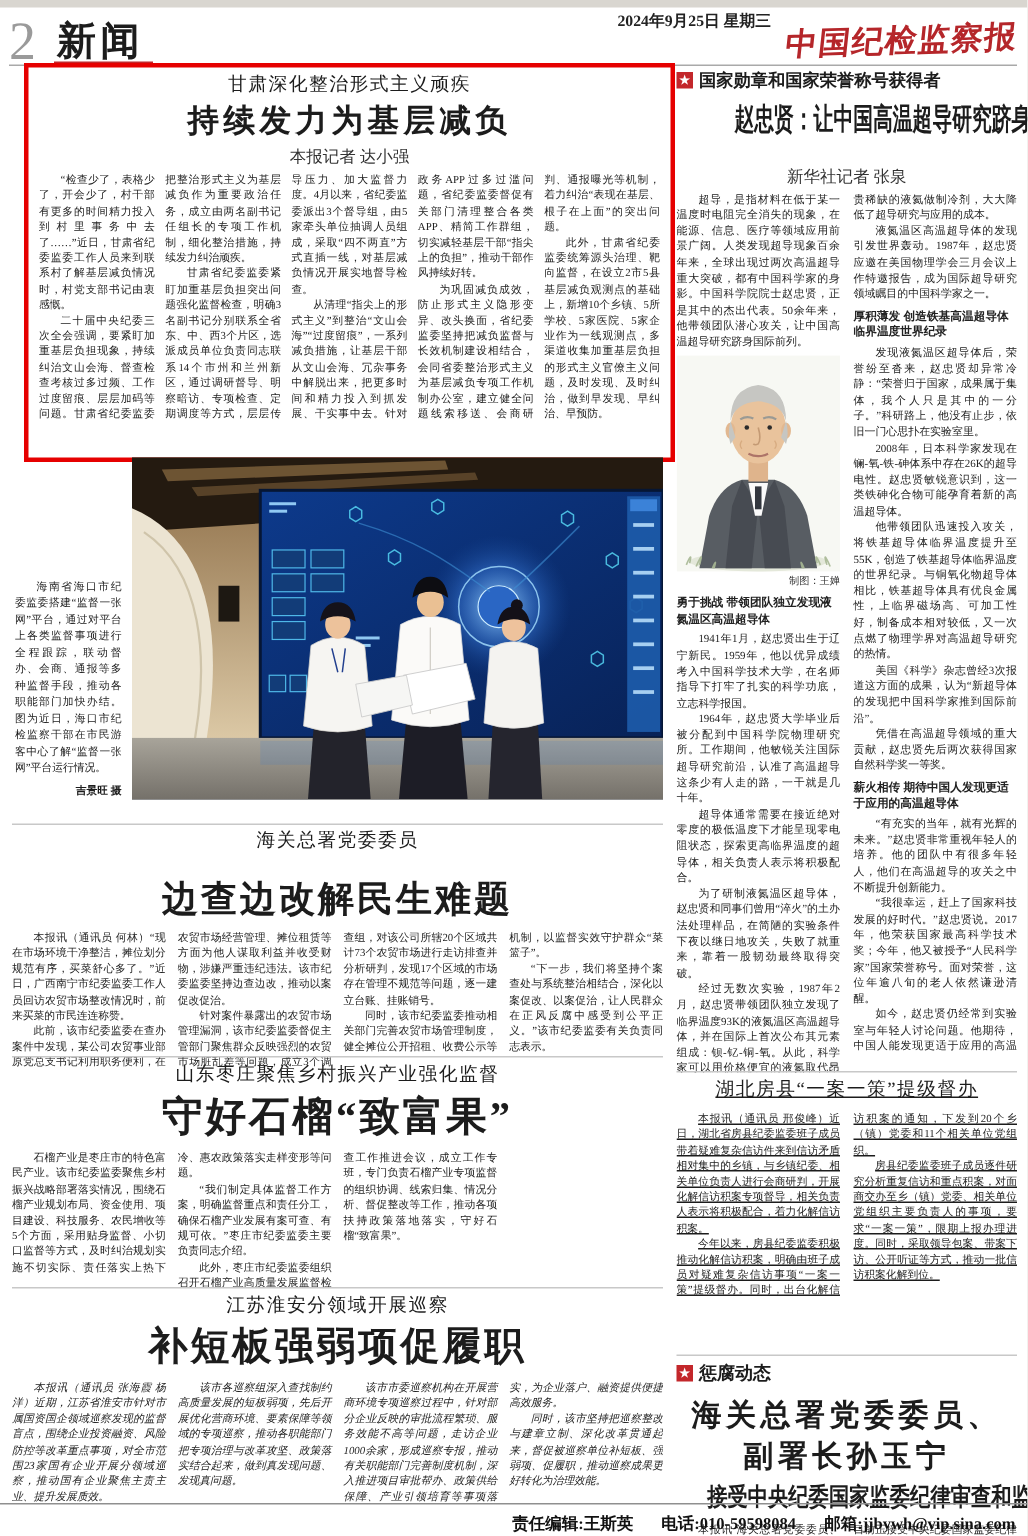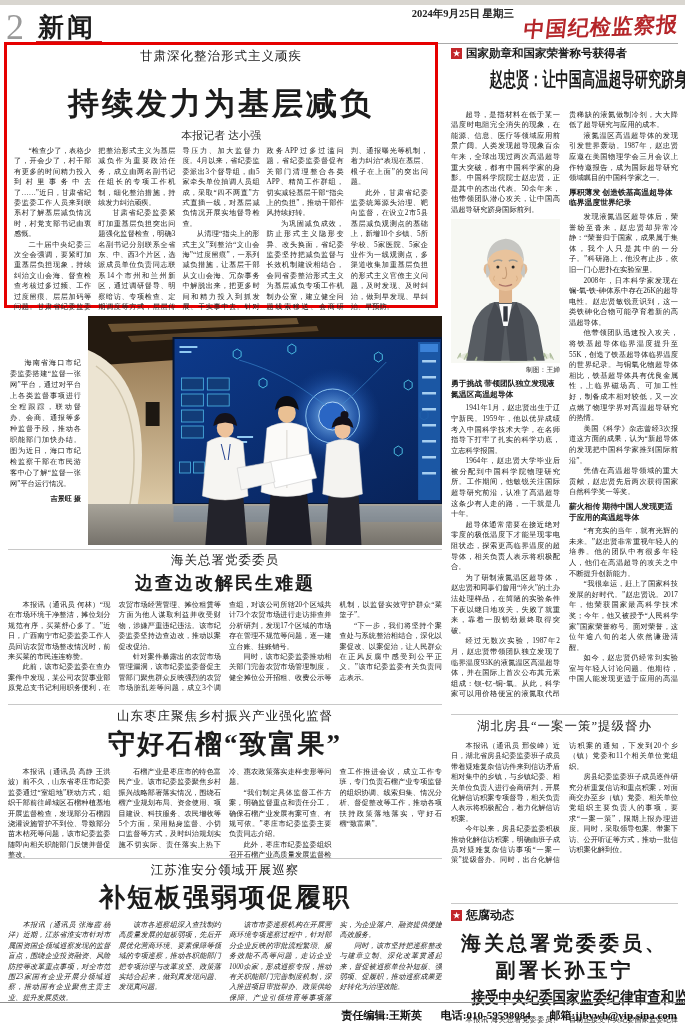--- a/index.html
+++ b/index.html
@@ -20,55 +20,55 @@
   .kicker{text-align:center;font-size:12.5px;letter-spacing:1px;}
   .hl{text-align:center;font-weight:bold;margin:0;letter-spacing:2px;}
   .byline{text-align:center;font-size:11px;color:#333;margin:3px 0 2px;}
   .bodytext{font-size:7.2px;line-height:10.4px;text-align:justify;color:#222;}
   .bodytext p{margin:0;text-indent:2em;}
   .cols5{column-count:5;column-gap:7px;column-fill:auto;overflow:hidden;}
   .cols4{column-count:4;column-gap:8px;column-fill:auto;overflow:hidden;}
   .cols2{column-count:2;column-gap:9px;column-fill:auto;overflow:hidden;}
   .hrule{position:absolute;height:1px;background:#c8c8c8;}
   
-  #annobox{position:absolute;left:4px;top:42px;width:434px;height:266px;border:3px solid #e60000;
+  #annobox{position:absolute;left:16px;top:42px;width:434px;height:266px;border:3px solid #e60000;
            box-sizing:border-box;padding:3px 7px;background:#fff;}
-  #gansu-hl{font-size:31px;letter-spacing:3px;margin-top:18px;}
+  #gansu-hl{font-size:21px;letter-spacing:3px;margin-top:1px;}
   #gansu-body{height:170px;margin-top:3px;}
   
-  #photo-row{position:absolute;left:8px;top:316px;width:434px;height:229px;display:flex;}
+  #photo-row{position:absolute;left:8px;top:304px;width:434px;height:229px;display:flex;align-items:flex-end;}
   #photo-caption{width:80px;box-sizing:border-box;padding:42px 7px 0 2px;font-size:7.2px;
                  line-height:11px;text-align:justify;}
   #photo-caption p{margin:0;text-indent:2em;}
   #photo-caption .credit{text-align:right;margin-top:4px;font-weight:bold;}
   #photo-frame{flex:1;background:#222;}
   #photo-frame svg{display:block;width:100%;height:100%;}
   
   .lart{position:absolute;left:8px;width:434px;}
-  #art-nanning{top:552px;}  #nanning-hl{font-size:18px;margin-top:2px;}
+  #art-nanning{top:552px;}  #nanning-hl{font-size:24px;margin-top:14px;}
   #nanning-body{height:94px;margin-top:5px;}
   #art-zaozhuang{top:708px;} #zaozhuang-hl{font-size:27px;margin-top:1px;}
   #zaozhuang-body{height:94px;margin-top:5px;}
   #art-huaian{top:862px;} #huaian-hl{font-size:26px;margin-top:1px;}
   #huaian-body{height:86px;margin-top:5px;font-style:italic;}
   
   .rart{position:absolute;left:451px;width:227px;}
   #art-zhao{top:46px;}
   .eyebrow{display:flex;align-items:center;gap:4px;font-size:11.5px;font-weight:bold;}
   .badge{width:11px;height:11px;background:#c3272b;color:#fff;font-size:8px;line-height:11px;
          text-align:center;flex:0 0 auto;}
   #zhao-hl{font-size:20px;white-space:nowrap;font-weight:bold;text-align:center;
            transform:scaleX(0.66);transform-origin:50% 50%;margin-top:5px;}
   #zhao-body{height:592px;margin-top:3px;font-size:7.3px;line-height:10.6px;}
   .subhead{font-family:"Liberation Sans",sans-serif;font-size:7.8px;font-weight:bold;
            margin:4px 0 3px;break-inside:avoid;text-align:left;}
   figure.portrait{margin:2px 0 3px;break-inside:avoid;}
   figure.portrait svg{display:block;width:100%;height:146px;}
   figcaption{text-align:right;font-size:6.8px;color:#333;margin-top:1px;}
-  #art-fangxian{top:718px;}
+  #art-fangxian{top:718px;text-decoration:underline;}
   #fangxian-hl{font-size:23px;margin-top:2px;}
   #fangxian-body{height:128px;margin-top:6px;}
   #art-dongtai{top:907px;}
   .dt-label{display:flex;align-items:center;gap:4px;font-family:"Liberation Sans",sans-serif;
             font-size:12px;font-weight:bold;}
   .dt-h1{font-size:20px;font-weight:bold;text-align:center;letter-spacing:3px;margin-top:6px;}
   .dt-h2{font-size:16.5px;font-weight:bold;text-align:center;white-space:nowrap;
          transform:scaleX(0.82);transform-origin:50% 50%;margin-top:3px;}
   #dongtai-body{height:36px;margin-top:6px;}
   
@@ -224,21 +224,20 @@
       <p>同时，该市纪委监委推动相关部门完善农贸市场管理制度，健全摊位公开招租、收费公示等机制，以监督实效守护群众“菜篮子”。</p>
       <p>“下一步，我们将坚持个案查处与系统整治相结合，深化以案促改、以案促治，让人民群众在正风反腐中感受到公平正义。”该市纪委监委有关负责同志表示。</p>
     </div>
   </section>
 
   <div class="hrule" style="left:8px;top:704px;width:434px;"></div>
   <section class="lart" id="art-zaozhuang">
     <div class="kicker">山东枣庄聚焦乡村振兴产业强化监督</div>
     <h2 class="hl" id="zaozhuang-hl">守好石榴“致富果”</h2>
     <div id="zaozhuang-body" class="bodytext cols4">
-      <p>本报讯（通讯员 高静 王洪波）前不久，山东省枣庄市纪委监委通过“室组地”联动方式，组织干部前往峄城区石榴种植基地开展监督检查，发现部分石榴园浇灌设施管护不到位、导致部分苗木枯死等问题，该市纪委监委随即向相关职能部门反馈并督促整改。</p>
       <p>石榴产业是枣庄市的特色富民产业。该市纪委监委聚焦乡村振兴战略部署落实情况，围绕石榴产业规划布局、资金使用、项目建设、科技服务、农民增收等5个方面，采用贴身监督、小切口监督等方式，及时纠治规划实施不切实际、责任落实上热下冷、惠农政策落实走样变形等问题。</p>
       <p>“我们制定具体监督工作方案，明确监督重点和责任分工，确保石榴产业发展有案可查、有规可依。”枣庄市纪委监委主要负责同志介绍。</p>
       <p>此外，枣庄市纪委监委组织召开石榴产业高质量发展监督检查工作推进会议，成立工作专班，专门负责石榴产业专项监督的组织协调、线索归集、情况分析、督促整改等工作，推动各项扶持政策落地落实，守好石榴“致富果”。</p>
     </div>
   </section>
 
   <div class="hrule" style="left:8px;top:858px;width:434px;"></div>
   <section class="lart" id="art-huaian">
     <div class="kicker">江苏淮安分领域开展巡察</div>
     <h2 class="hl" id="huaian-hl">补短板强弱项促履职</h2>
@@ -249,20 +248,21 @@
       <p>同时，该市坚持把巡察整改与建章立制、深化改革贯通起来，督促被巡察单位补短板、强弱项、促履职，推动巡察成果更好转化为治理效能。</p>
     </div>
   </section>
 
   <section class="rart" id="art-zhao">
     <div class="eyebrow">
       <span class="badge">★</span>
       <span>国家勋章和国家荣誉称号获得者</span>
     </div>
     <h2 id="zhao-hl">赵忠贤：让中国高温超导研究跻身国际前列</h2>
+    <div class="byline">新华社记者 张泉</div>
     <div id="zhao-body" class="bodytext cols2">
       <p>超导，是指材料在低于某一温度时电阻完全消失的现象，在能源、信息、医疗等领域应用前景广阔。人类发现超导现象百余年来，全球出现过两次高温超导重大突破，都有中国科学家的身影。中国科学院院士赵忠贤，正是其中的杰出代表。50余年来，他带领团队潜心攻关，让中国高温超导研究跻身国际前列。</p>
       <figure class="portrait">
         <svg viewBox="0 0 100 132" preserveAspectRatio="xMidYMid meet">
           <rect x="0" y="0" width="100" height="132" fill="#f7f8f3"></rect>
           <ellipse cx="50" cy="126" rx="42" ry="6" fill="#e4e8da"></ellipse>
           <path d="M14,130 L20,98 Q26,80 40,76 L60,76 Q74,80 80,98 L86,130 Z" fill="#585d63"></path>
           <path d="M40,76 L50,92 L46,130 L30,130 L34,92 Z" fill="#474b52"></path>
           <path d="M60,76 L50,92 L54,130 L70,130 L66,92 Z" fill="#474b52"></path>
           <polygon points="44,78 56,78 52,98 48,98" fill="#fafafa"></polygon>

